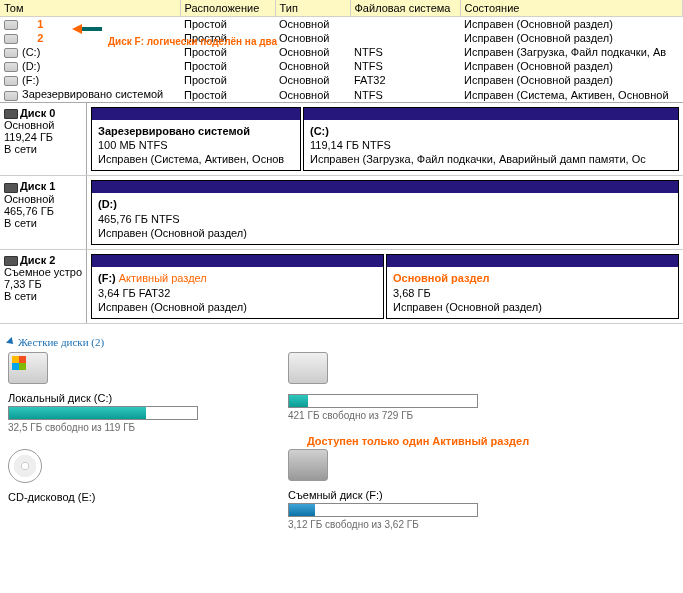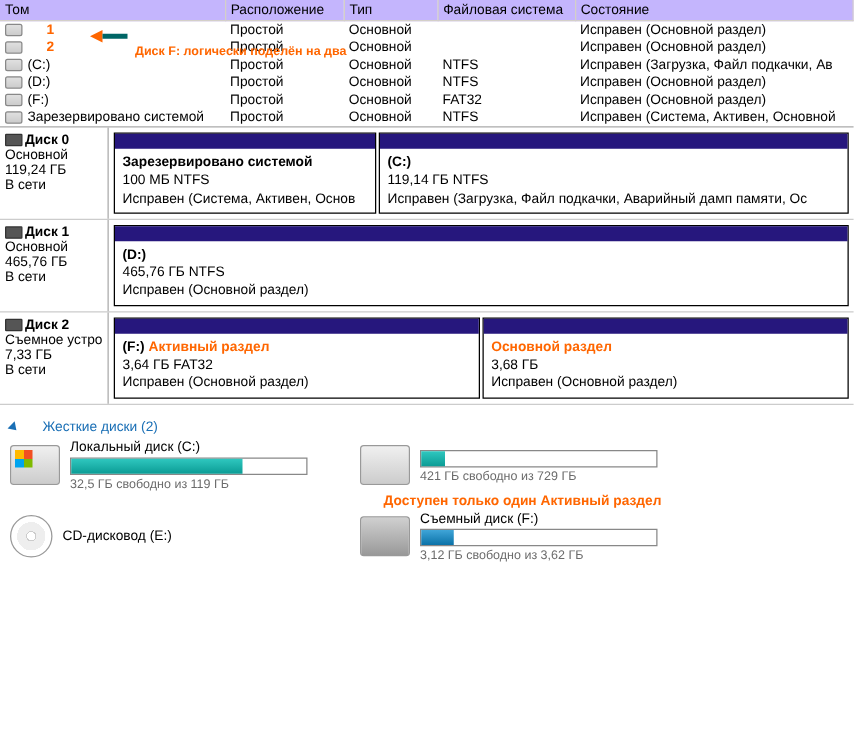--- a/index.html
+++ b/index.html
@@ -1,43 +1,43 @@
 <!DOCTYPE html>
 <html><head>
 <meta charset="utf-8">
 <style>
 * { box-sizing: border-box; margin: 0; padding: 0; }
 body { font-family: "Segoe UI", Tahoma, Arial, sans-serif; font-size: 11px; color: #000; background: #fff; width: 683px; }
 .table { width: 100%; border-collapse: collapse; }
-.table th { text-align: left; font-weight: normal; padding: 2px 8px 2px 4px; border-right: 1px solid #d4d0c8; border-bottom: 1px solid #d4d0c8; background: #c4b5fd; }
+.table th { text-align: left; font-weight: normal; padding: 2px 8px 2px 4px; border-right: 1px solid #d4d0c8; border-bottom: 1px solid #d4d0c8; background: #fef9c3; }
 .table td { padding: 1px 4px; white-space: nowrap; overflow: hidden; }
 .vol-icon { display: inline-block; width: 14px; height: 10px; background: linear-gradient(#e0e0e0,#ccc); border: 1px solid #888; border-radius: 2px; margin-right: 4px; vertical-align: middle; }
 .row-annot { color: #ff6600; font-weight: bold; }
 .annot-text { color: #ff6600; font-weight: bold; font-size: 10px; position: absolute; }
 .arrow-left { position: absolute; }
 .arrow-left::before { content: ""; display: inline-block; border-top: 5px solid transparent; border-bottom: 5px solid transparent; border-right: 10px solid #ff6600; }
 .arrow-left::after { content: ""; display: inline-block; width: 20px; height: 4px; background: #066; vertical-align: 3px; }
 
 .disk-section { border-top: 1px solid #aaa; }
 .disk-row { display: flex; border-bottom: 1px solid #ccc; }
 .disk-label { width: 87px; padding: 4px 4px; border-right: 1px solid #aaa; }
 .disk-label .icon { display:inline-block; width:14px; height:10px; background:#555; border:1px solid #333; border-radius:1px; vertical-align:middle; margin-right:2px;}
 .disk-label b { font-weight: bold; }
 .disk-parts { flex: 1; padding: 4px; display: flex; gap: 2px; }
 .part { flex: 1; border: 1px solid #000; display: flex; flex-direction: column; }
 .part-header { height: 12px; background: #26177d; }
 .part-body { padding: 4px 6px; font-size: 11px; line-height: 1.3; }
 .part-body b { font-weight: bold; }
-.orange { color: #ff6600; font-weight: bold; }
+.orange { color: #ff6600; font-weight: normal; }
 
 .explorer { padding: 6px 8px; }
-.group-hdr { color: #1a6fb5; padding: 6px 0 4px 0; display: flex; align-items: center; gap: 20px; }
+.group-hdr { color: #1a6fb5; padding: 6px 0 4px 0; display: flex; align-items: center; gap: 4px; font-family: Liberation Serif, serif; }
 .tri { display:inline-block; width:0; height:0; border-top:4px solid transparent; border-bottom:4px solid transparent; border-left:6px solid #1a6fb5; transform: rotate(45deg);}
 .drives { display: flex; gap: 40px; flex-wrap: wrap; }
-.drive { display: flex; align-items: center; gap: 8px; width: 240px; }
+.drive { display: flex; gap: 8px; width: 240px; flex-direction: column; }
 .drive-icon { width: 40px; height: 32px; background: linear-gradient(#f0f0f0,#ccc); border: 1px solid #999; border-radius: 3px; position: relative; }
 .drive-icon.win::after { content: ""; position:absolute; left:3px; top:3px; width:14px; height:14px; background: conic-gradient(#f25022 0 25%, #7fba00 0 50%, #00a4ef 0 75%, #ffb900 0 100%); }
 .drive-icon.cd { border-radius: 50%; width: 34px; height: 34px; background: radial-gradient(circle,#fff 0 15%,#ccc 15% 18%,#eee 18% 50%,#fff 50% 100%); }
 .drive-icon.usb { background: linear-gradient(#d0d0d0,#999); }
 .drive-info { flex: 1; }
 .bar { width: 190px; height: 14px; border: 1px solid #888; background: #fff; margin: 2px 0; }
 .bar-fill { height: 100%; background: linear-gradient(#3fa5d8,#0b72a8); }
 .bar-fill.teal { background: linear-gradient(#2fc7bf,#0b9c95); }
 .subtext { color: #6b6b6b; font-size: 10px; }
 .annot-box { color:#ff6600; font-weight:bold; text-align:center; padding:2px 0; }

